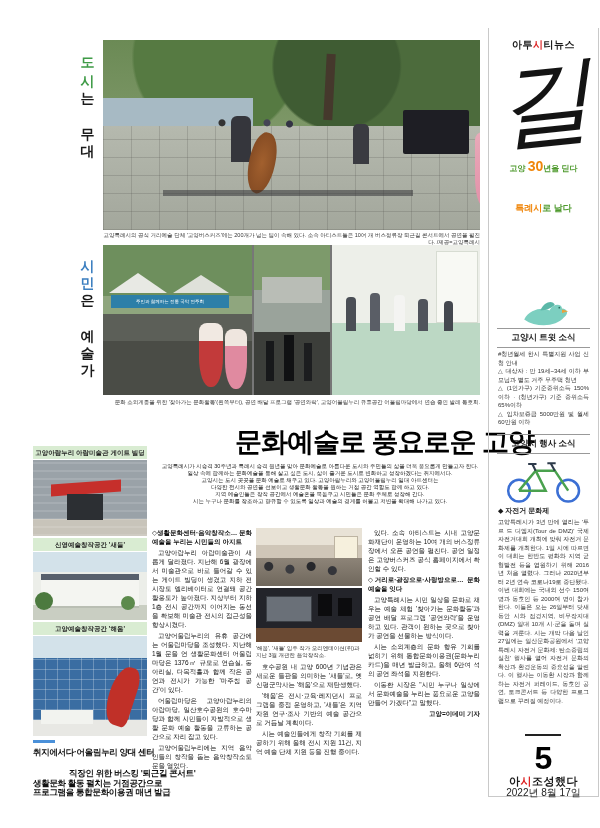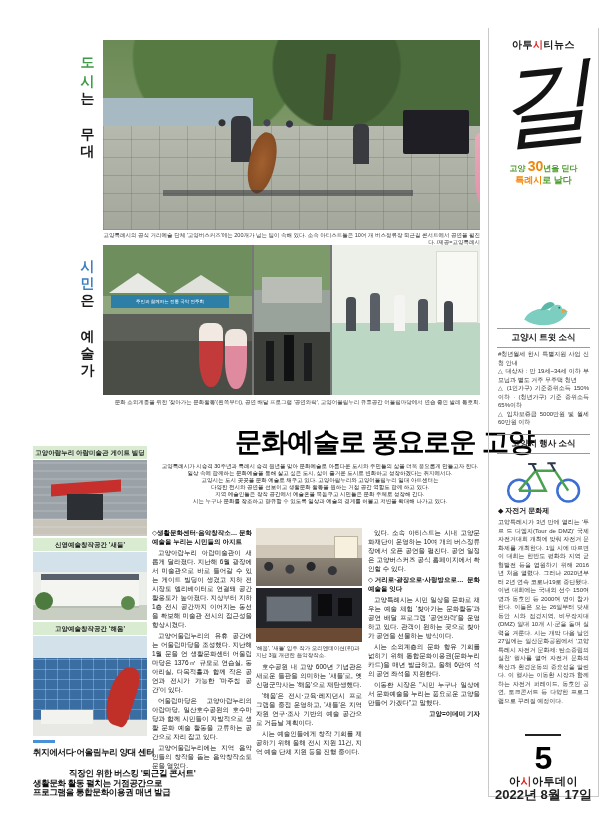--- a/index.html
+++ b/index.html
@@ -37,29 +37,29 @@
   
   .sidebar{left:488px;top:28px;width:109px;height:768px;
            border-left:1px solid #c9c9c9;border-right:1px solid #c9c9c9;border-bottom:1px solid #c9c9c9;}
   .sb-center{left:0;width:100%;text-align:center;}
   .brand{font-size:10px;font-weight:bold;letter-spacing:0.5px;}
   .red{color:#d22;}
   .callig{font-family:"DejaVu Serif",serif;font-style:italic;font-size:96px;line-height:100px;
           transform:rotate(-6deg);color:#141414;}
   .slogan1{font-size:8px;font-weight:bold;color:#4f9a2e;}
   .slogan1 .num{color:#f0860a;font-size:14px;}
-  .slogan2{font-size:9px;font-weight:bold;color:#f0860a;}
+  .slogan2{font-size:9px;font-weight:bold;color:#f0860a;margin-top:28px;}
   .slogan2 .tail{color:#4f9a2e;}
   .sb-title{left:8px;width:93px;text-align:center;font-size:8.5px;font-weight:bold;
             border-top:1px solid #999;border-bottom:1px solid #999;padding:3px 0;}
   .sb-body{left:9px;width:91px;font-size:6px;line-height:8.5px;color:#333;text-align:justify;}
   .pre{white-space:pre-line;}
   .pageno{font-size:32px;font-weight:bold;color:#000;}
   .paper{font-size:11px;font-weight:bold;letter-spacing:0.5px;}
-  .date{font-size:13px;font-weight:bold;color:#222;}
+  .date{font-size:10px;font-weight:normal;color:#222;}
   .divider{border-top:2px solid #222;width:36px;}
 </style>
 </head>
 <body>
 
 <div class="page">
 
   <div class="abs vlabel" style="left:80px;top:48px;">
     <span class="hi-green">도시</span><span>는 무대</span>
   </div>
@@ -236,18 +236,18 @@
         <path d="M63 20 L58 11 M54 11 L64 11" stroke="#2d3a4a" stroke-width="2.5" fill="none"></path>
         <path d="M40 20 L36 12 M31 12 L41 12" stroke="#2d3a4a" stroke-width="2.5" fill="none"></path>
       </svg>
     </div>
     <div class="abs" style="left:9px;top:478px;width:91px;font-size:7px;font-weight:bold;">◆ 자전거 문화제</div>
     <div class="abs sb-body" style="top:490px;">고양특례시가 3년 만에 열리는 '투르 드 디엠지(Tour de DMZ)' 국제자전거대회 개최에 맞춰 자전거 문화제를 개최한다. 1일 시에 따르면 이 대회는 한반도 평화와 지역 균형발전 등을 염원하기 위해 2016년 처음 열렸다. 그러나 2020년부터 2년 연속 코로나19로 중단됐다. 이번 대회에는 국내외 선수 150여 명과 동호인 등 2000여 명이 참가한다. 이들은 오는 26일부터 닷새 동안 시와 접경지역, 비무장지대(DMZ) 일대 10개 시·군을 돌며 실력을 겨룬다. 시는 개막 다음 날인 27일에는 일산문화공원에서 '고양특례시 자전거 문화제: 탄소중립의 실천' 행사를 열어 자전거 문화의 확산과 환경운동의 중요성을 알린다. 이 행사는 이동환 시장과 함께하는 자전거 퍼레이드, 동호인 공연, 토크콘서트 등 다양한 프로그램으로 꾸려질 예정이다.</div>
 
     <div class="abs divider" style="left:36px;top:706px;"></div>
     <div class="abs sb-center pageno" style="top:712px;">5</div>
     <div class="abs sb-center paper" style="top:746px;">
-      <span>아</span><span class="red">시</span><span>아투데이</span>
+      <span>아</span><span class="red">시</span><span>조성했다</span>
     </div>
     <div class="abs sb-center date" style="top:758px;">2022년 8월 17일</div>
   </div>
 
 </div>
 
 </body></html>

